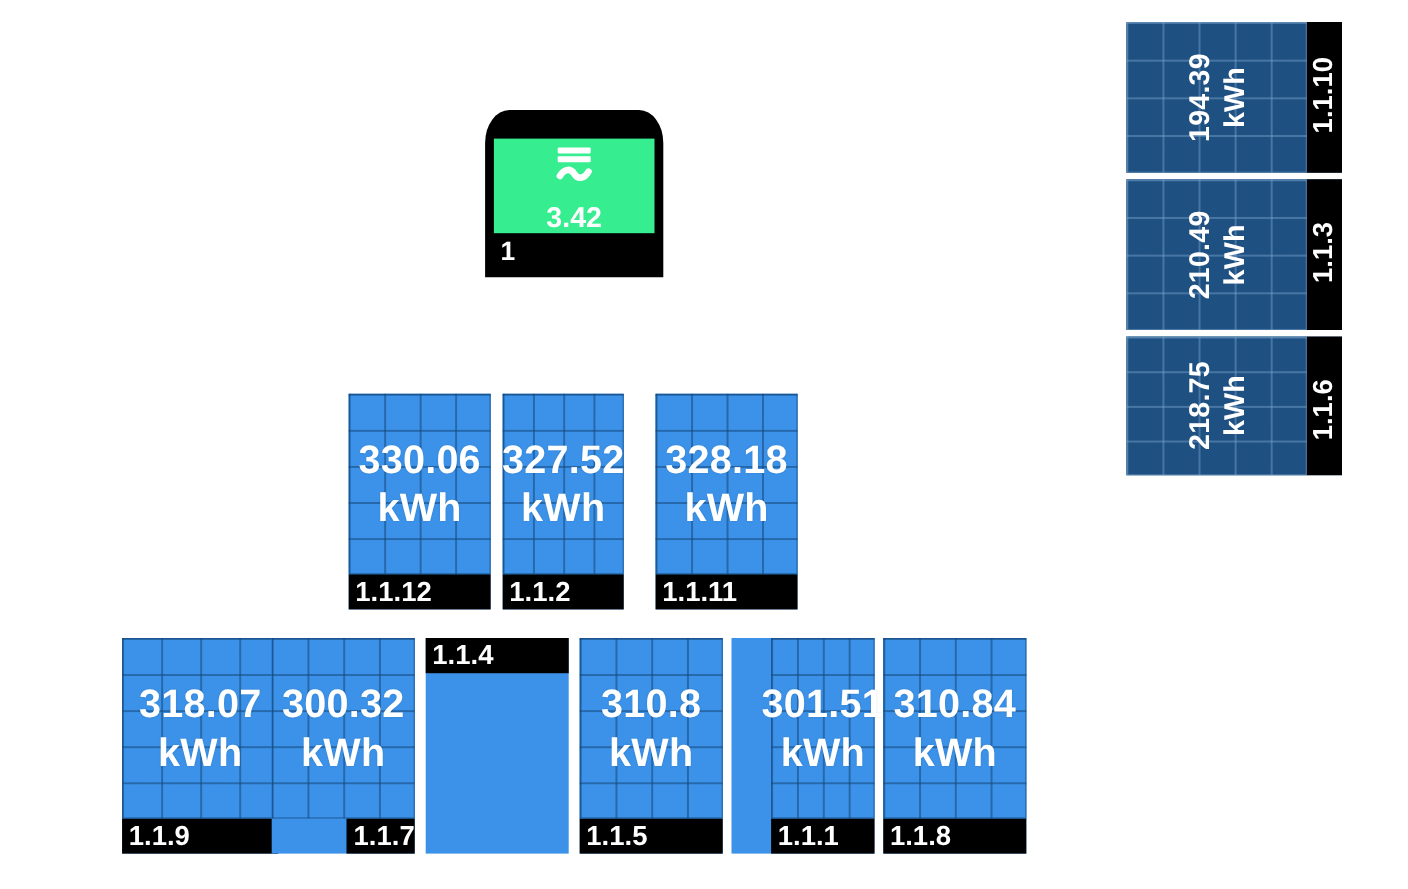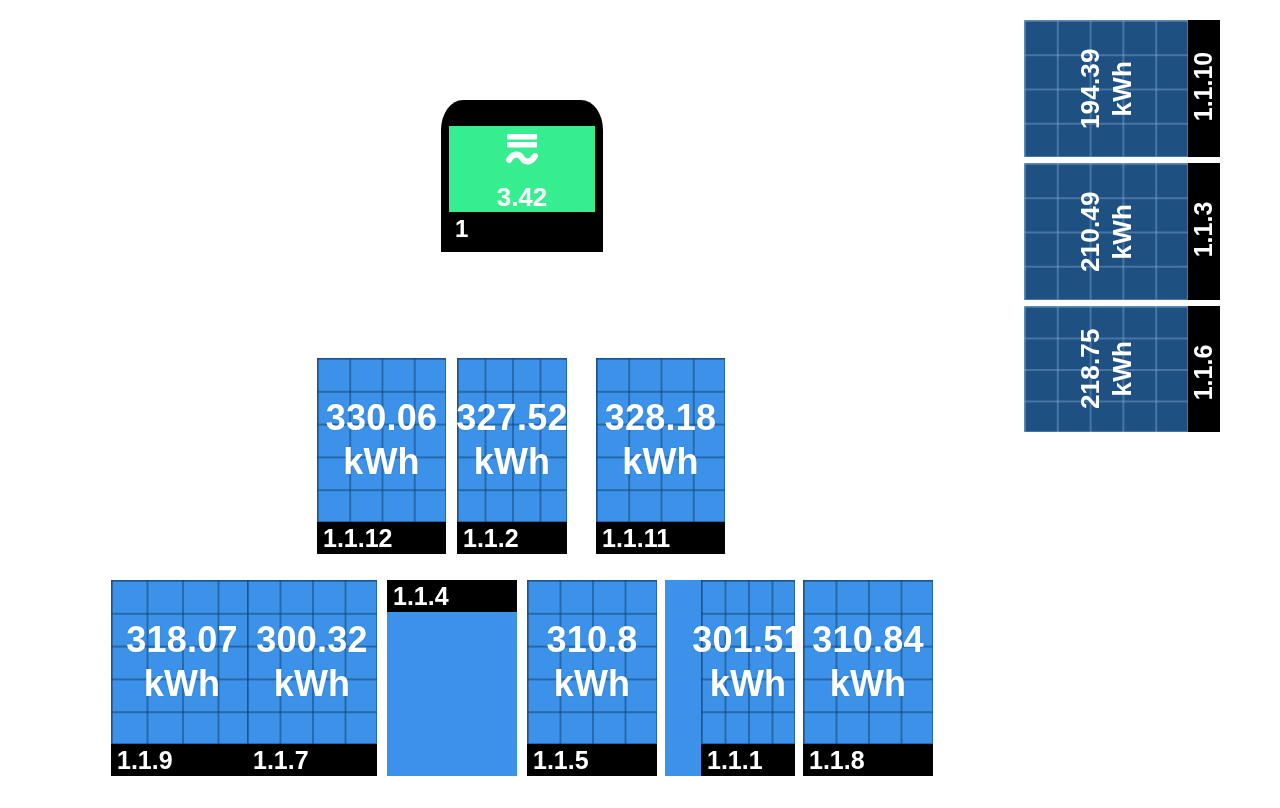--- a/index.html
+++ b/index.html
@@ -236,21 +236,21 @@
     <div class="label-bar">1.1.11</div>
   </div>
 
   <div class="panel" style="left: 111px; top: 580px; width: 142px; height: 196px;">
     <div class="grid">
       <div class="value">318.07
 kWh</div>
     </div>
     <div class="label-bar">1.1.9</div>
   </div>
-  <div class="panel" style="left: 247px; top: 580px; width: 130px; height: 196px;">
+  <div class="panel" style="left: 247px; top: 580px; width: 130px; height: 196px; align-items: flex-end;">
     <div class="grid">
       <div class="value">300.32
 kWh</div>
     </div>
     <div class="label-bar">1.1.7</div>
   </div>
   <div class="panel" style="left: 387px; top: 580px; width: 130px; height: 196px;">
     <div class="label-bar">1.1.4</div>
   </div>
   <div class="panel" style="left: 527px; top: 580px; width: 130px; height: 196px;">

